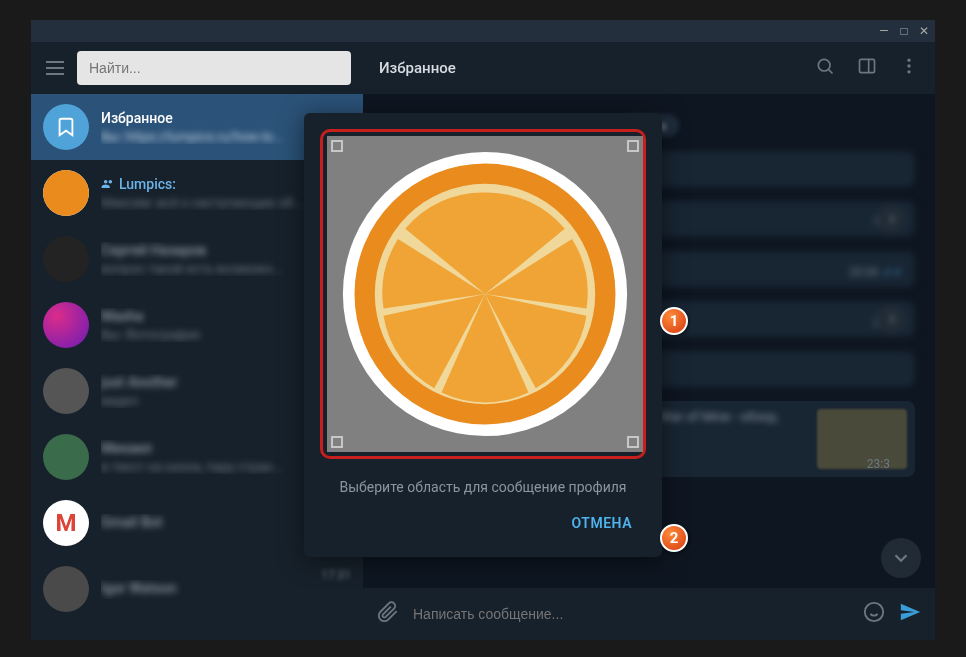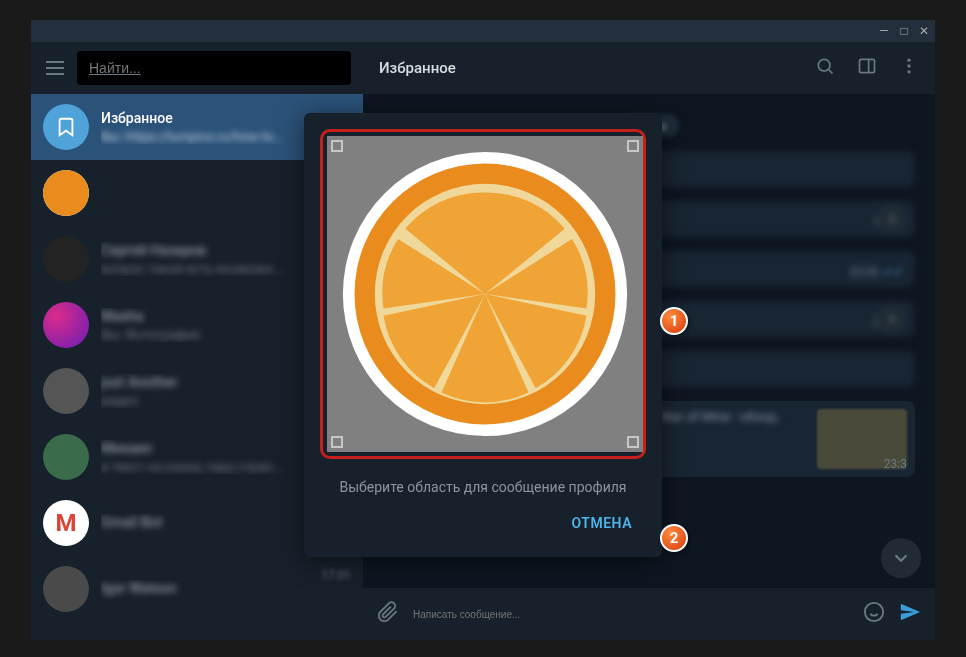--- a/index.html
+++ b/index.html
@@ -32,23 +32,23 @@
 .win-btn { width: 14px; height: 14px; color: #aaa; font-size: 12px; text-align: center; line-height: 14px; }
 .appbody { flex: 1; display: flex; overflow: hidden; }
 .leftcol { width: 332px; background: #17212b; display: flex; flex-direction: column; }
 .topbar-left {
   height: 52px; display: flex; align-items: center; padding: 0 12px; gap: 10px;
   background: #17212b;
 }
 .hamburger { width: 24px; height: 24px; color: #6b7883; }
 .hamburger svg { width: 100%; height: 100%; }
 .search {
-  flex: 1; height: 34px; background: #000000; border-radius: 4px;
+  flex: 1; height: 34px; background: #e5e5e5; border-radius: 4px;
   display: flex; align-items: center; padding: 0 12px; color: #6b7883;
-  font-size: 14px; border: none; outline: none; text-decoration: underline;
+  font-size: 14px; border: none; outline: none;
 }
 .chatlist { flex: 1; overflow: hidden; }
 .chat-item {
   height: 66px; display: flex; align-items: center; padding: 0 12px;
   gap: 12px; position: relative;
 }
 .chat-item.active { background: #2b5278; }
 .avatar {
   width: 46px; height: 46px; border-radius: 50%; flex-shrink: 0;
   display: flex; align-items: center; justify-content: center;
@@ -126,21 +126,21 @@
 .media-text { flex: 1; filter: blur(3px); font-size: 13px; color: #8b95a0; }
 
 .composer {
   height: 52px; background: #17212b; display: flex; align-items: center;
   padding: 0 14px; gap: 14px;
 }
 .composer svg { width: 22px; height: 22px; }
 .attach-icon { color: #6b7883; }
 .compose-input {
   flex: 1; background: transparent; border: none; outline: none;
-  color: #6b7883; font-size: 10px;
+  color: #6b7883; font-size: 14px;
 }
 .emoji-icon { color: #6b7883; }
 .send-icon { color: #3a9dd8; }
 
 .scroll-down {
   position: absolute; right: 14px; bottom: 62px;
   width: 40px; height: 40px; background: #202b36; border-radius: 50%;
   display: flex; align-items: center; justify-content: center; color: #6b7883;
 }
 .scroll-down svg { width: 22px; height: 22px; }
@@ -241,20 +241,29 @@
                 <path d="M19 21l-7-5-7 5V5a2 2 0 0 1 2-2h10a2 2 0 0 1 2 2z"></path>
               </svg>
           </div>
           <div class="chat-meta">
             <div class="chat-name">Избранное</div>
             <div class="chat-preview">Вы: https://lumpics.ru/how-to...</div>
           </div>
         </div>
         <div class="chat-item">
           <div class="avatar orange"></div>
+          <div class="chat-meta">
+            <div class="chat-name">
+              <svg class="group-icon" viewBox="0 0 24 24">
+                  <path fill="currentColor" d="M16 11c1.66 0 3-1.34 3-3s-1.34-3-3-3-3 1.34-3 3 1.34 3 3 3zm-8 0c1.66 0 3-1.34 3-3S9.66 5 8 5 5 6.34 5 8s1.34 3 3 3zm0 2c-2.33 0-7 1.17-7 3.5V19h14v-2.5c0-2.33-4.67-3.5-7-3.5z"></path>
+                </svg>
+              <span>Lumpics:</span>
+            </div>
+            <div class="chat-preview">Максим: всё о наступающих об...</div>
+          </div>
         </div>
         <div class="chat-item">
           <div class="avatar dark"></div>
           <div class="chat-meta">
             <div class="chat-name dim">Сергей Назаров</div>
             <div class="chat-preview">вопрос такой есть возможн...</div>
           </div>
         </div>
         <div class="chat-item">
           <div class="avatar purple"></div>
@@ -341,21 +350,21 @@
                 <polyline points="9 18 15 12 9 6"></polyline>
               </svg>
             </div>
         </div>
         <div class="msg link">
           <span>Ptchelovodya на this war of mine 26879rt</span>
         </div>
         <div class="media-msg">
           <div style="flex:1" class="media-text">Обзор This War of Mine на Канобу. Игра This War of Mine - обзор, отзывы, новости.</div>
           <div class="media-thumb"></div>
-          <span class="msg-time" style="right:8px;bottom:6px">23:3</span>
+          <span class="msg-time" style="right:25px;bottom:6px">23:3</span>
         </div>
       </div>
 
       <div class="scroll-down">
         <svg viewBox="0 0 24 24" fill="none" stroke="currentColor" stroke-width="2.5">
             <polyline points="6 9 12 15 18 9"></polyline>
           </svg>
       </div>
 
       <div class="composer">

